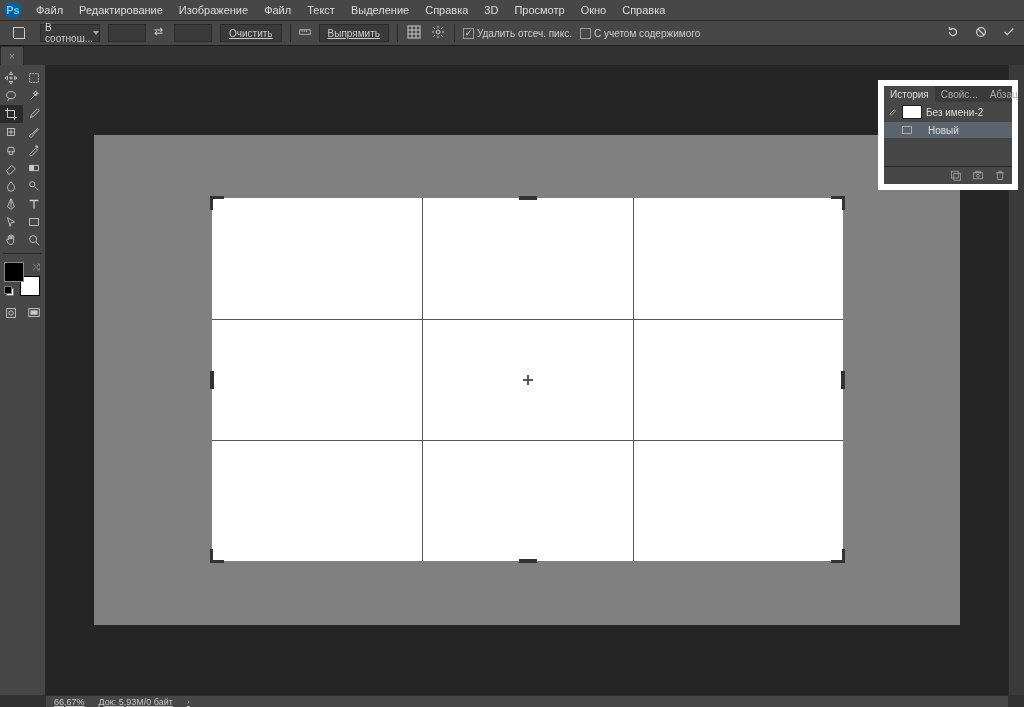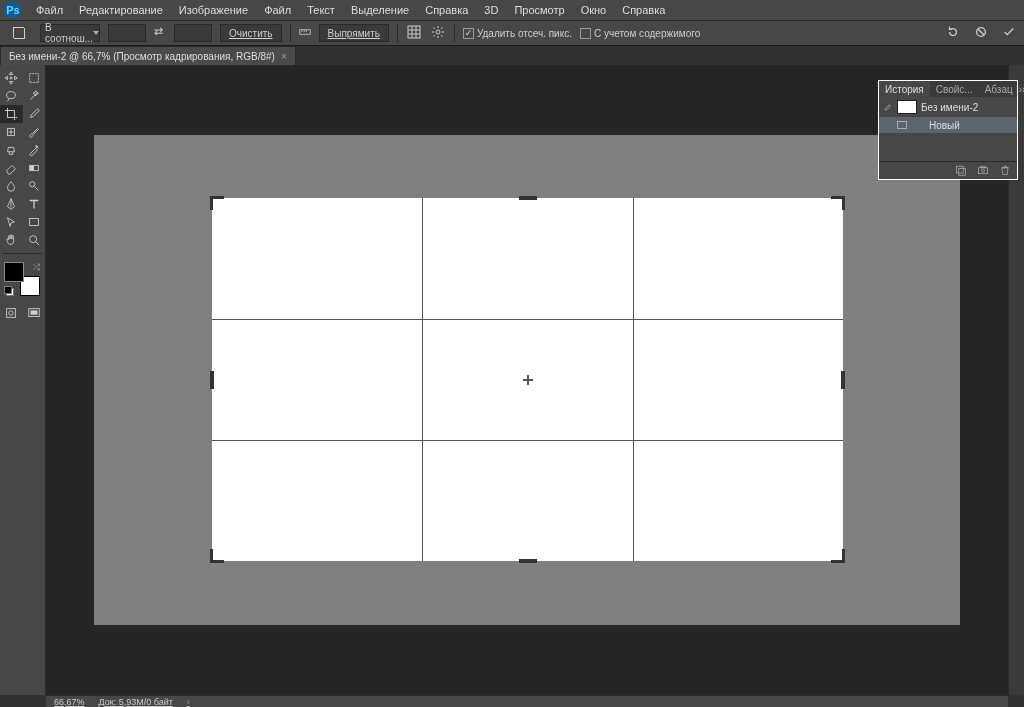--- a/index.html
+++ b/index.html
@@ -63,28 +63,28 @@
 .corner.tl { top: -2px; left: -2px; border-top: 3px solid #333; border-left: 3px solid #333; }
 .corner.tr { top: -2px; right: -2px; border-top: 3px solid #333; border-right: 3px solid #333; }
 .corner.bl { bottom: -2px; left: -2px; border-bottom: 3px solid #333; border-left: 3px solid #333; }
 .corner.br { bottom: -2px; right: -2px; border-bottom: 3px solid #333; border-right: 3px solid #333; }
 .edge-h { position: absolute; width: 18px; height: 4px; background: #333; left: 50%; margin-left: -9px; }
 .edge-h.t { top: -2px; } .edge-h.b { bottom: -2px; }
 .edge-v { position: absolute; height: 18px; width: 4px; background: #333; top: 50%; margin-top: -9px; }
 .edge-v.l { left: -2px; } .edge-v.r { right: -2px; }
 
 
-.history-panel { position: absolute; right: 6px; top: 80px; width: 140px; background: #474747; border: 1px solid #ffffff; }
+.history-panel { position: absolute; right: 6px; top: 80px; width: 140px; background: #474747; border: 6px solid #ffffff; }
 .panel-tabs { display: flex; height: 16px; background: #3a3a3a; font-size: 10px; color: #aaa; }
 .ptab { padding: 0 6px; display: flex; align-items: center; }
 .ptab.active { background: #474747; color: #ddd; }
 .panel-tabs-right { margin-left: auto; display: flex; gap: 4px; padding-right: 4px; align-items: center; color: #aaa; }
 .doc-row { display: flex; align-items: center; height: 20px; padding: 2px 4px; font-size: 10px; color: #ddd; gap: 4px; }
 .doc-thumb { width: 20px; height: 14px; background: #fff; border: 1px solid #222; }
-.hist-row { display: flex; align-items: center; height: 16px; background: #5a6570; padding: 0 18px; font-size: 10px; color: #ddd; gap: 22px; }
+.hist-row { display: flex; align-items: center; height: 16px; background: #5a6570; padding: 0 18px; font-size: 10px; color: #ddd; gap: 16px; }
 .hist-step-icon { width: 10px; height: 8px; border: 1px solid #aaa; }
 .panel-spacer { height: 28px; }
 .panel-footer { height: 18px; display: flex; justify-content: flex-end; gap: 10px; padding: 0 6px; align-items: center; border-top: 1px solid #2a2a2a; }
 .panel-footer svg { width: 12px; height: 12px; }
 
 
 .right-dock { position: absolute; right: 0; top: 65px; width: 16px; bottom: 12px; background: #3a3a3a; border-left: 1px solid #2a2a2a; }
 
 
 .statusbar { position: absolute; left: 46px; right: 16px; bottom: 0; height: 12px; background: #474747; border-top: 1px solid #2a2a2a; display: flex; align-items: center; gap: 14px; padding: 0 8px; color: #ccc; font-size: 9px; text-decoration: underline; }
@@ -171,21 +171,20 @@
     <span>
       <svg viewBox="0 0 16 16">
           <path d="M3 8l3 3 7-7" fill="none" stroke="#ccc" stroke-width="1.5"></path>
         </svg>
     </span>
   </div>
 </div>
 
 <div class="tabbar">
   <div class="doc-tab">
-    <span>Без имени-2 @ 66,7% (Просмотр кадрирования, RGB/8#)</span>
     <span class="tab-close">×</span>
   </div>
 </div>
 
 <div class="toolpanel">
   <div class="tool-row">
     <div class="tool">
         <svg viewBox="0 0 16 16">
           <path d="M8 1l2 3H6zM8 15l-2-3h4zM1 8l3-2v4zM15 8l-3 2V6zM8 6v4M6 8h4" stroke="#ccc" fill="none"></path>
         </svg>

